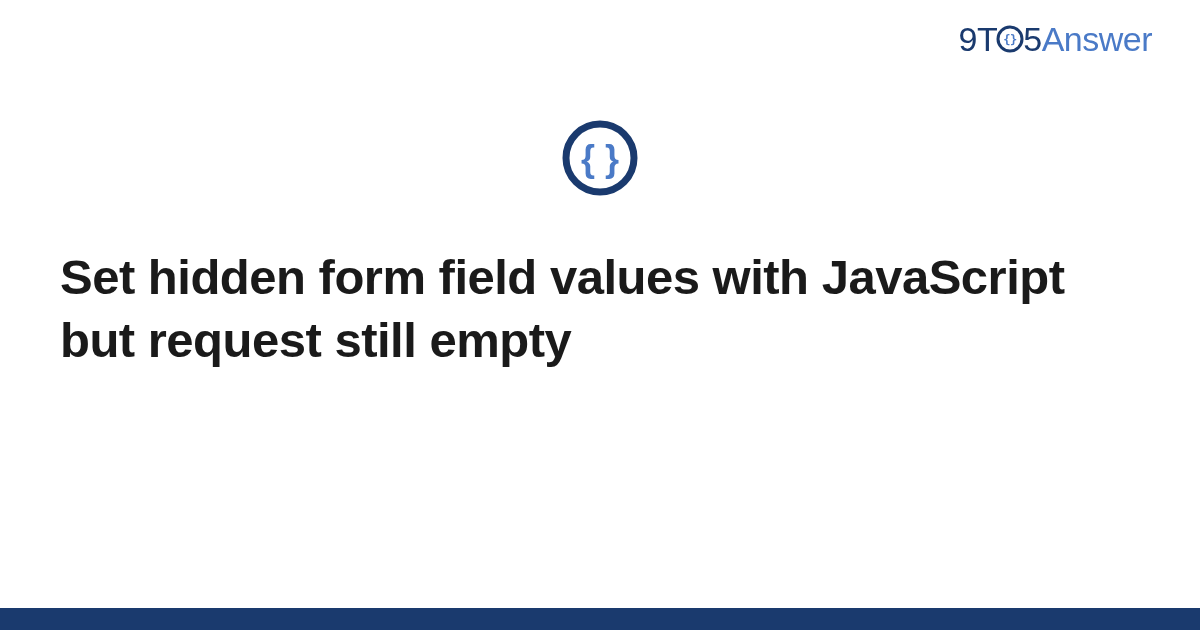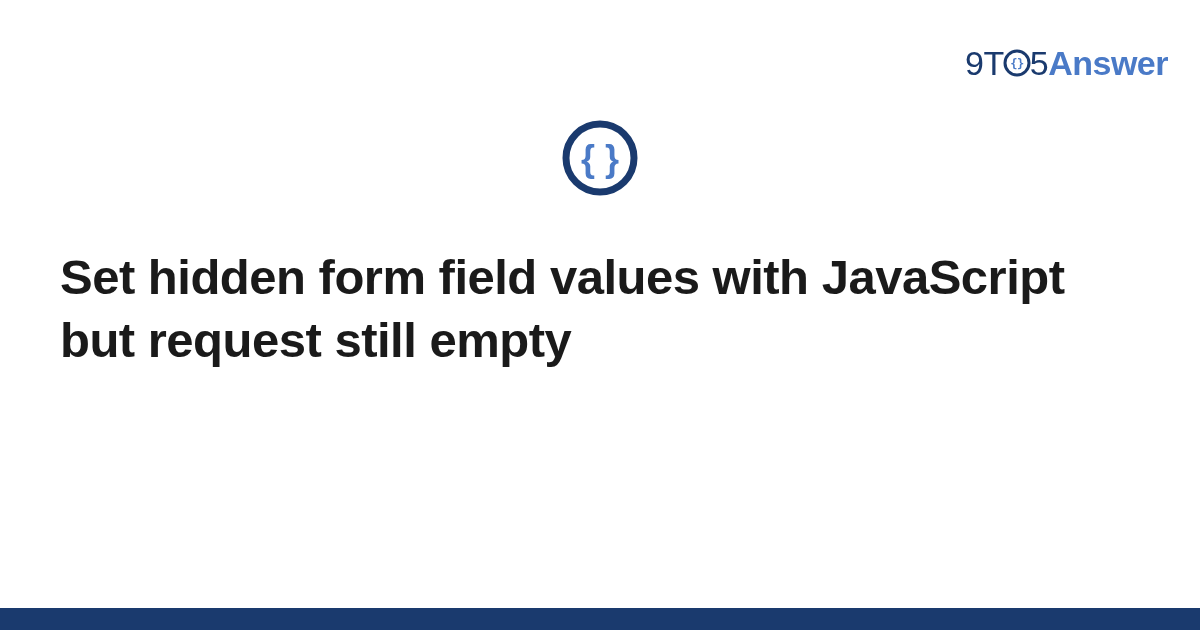--- a/index.html
+++ b/index.html
@@ -11,26 +11,25 @@
       width: 1200px;
       height: 630px;
       background: #ffffff;
       font-family: "Helvetica Neue", Helvetica, Arial, sans-serif;
       position: relative;
       overflow: hidden;
     }
     .brand-logo {
       position: absolute;
       top: 20px;
-      right: 32px;
+      right: 48px;
       font-size: 34px;
       font-weight: 400;
       letter-spacing: -0.5px;
       color: #1a3a6e;
-      margin-top: 24px;
     }
     .brand-logo .nine {
       color: #1a3a6e;
       font-weight: 500;
     }
     .brand-logo .t {
       color: #1a3a6e;
       font-weight: 500;
     }
     .brand-logo .o-wrap {
@@ -44,21 +43,21 @@
     .brand-logo .o-wrap svg {
       width: 28px;
       height: 28px;
     }
     .brand-logo .five {
       color: #1a3a6e;
       font-weight: 500;
     }
     .brand-logo .answer {
       color: #4a7ac7;
-      font-weight: 700;
+      font-weight: 400;
     }
     .center-content {
       position: absolute;
       top: 118px;
       left: 0;
       right: 0;
       display: flex;
       flex-direction: column;
       align-items: center;
       padding: 0 60px;

